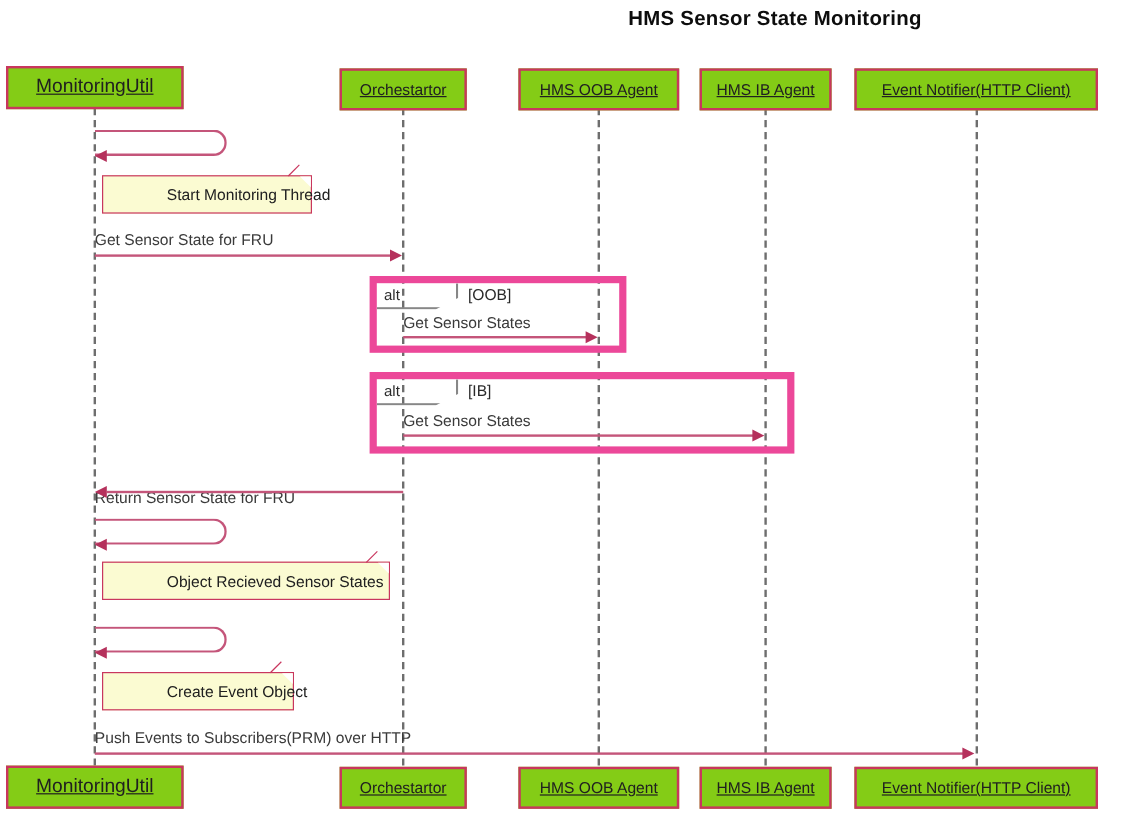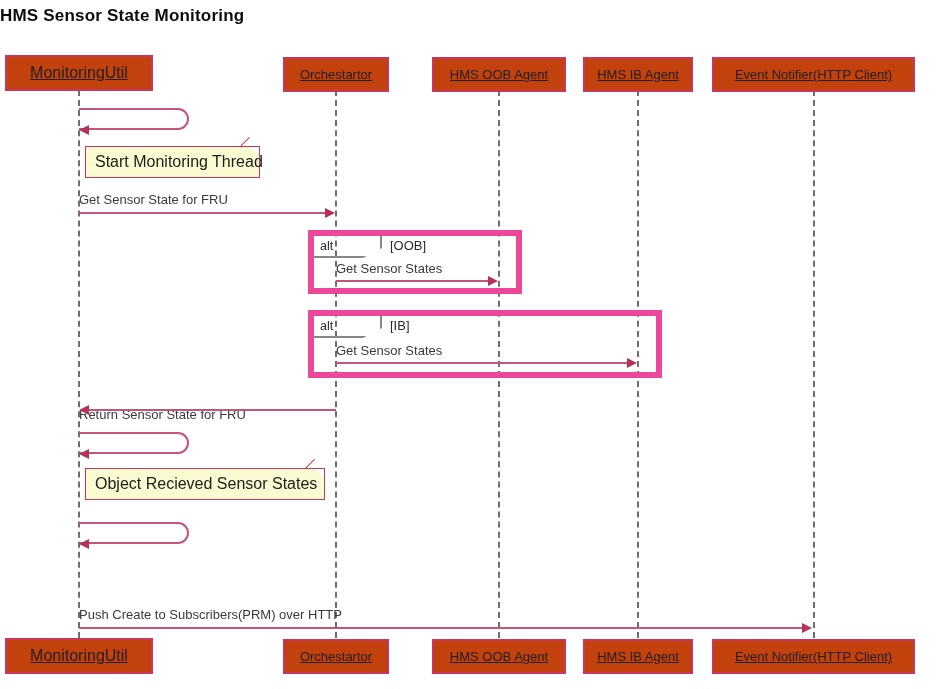--- a/index.html
+++ b/index.html
@@ -19,39 +19,39 @@
     background: #ffffff;
     overflow: hidden;
   }
 
   
   .diagram-title {
     position: absolute;
     left: 0;
     top: 6px;
     width: 768px;
-    text-align: left;
+    text-align: right;
     font-size: 17px;
     font-weight: bold;
     color: #0d0d0d;
     letter-spacing: 0.2px;
   }
 
   
   .lifeline {
     position: absolute;
     width: 0;
     border-left: 2px dashed #6e6e6e;
   }
 
   
   .participant {
     position: absolute;
     box-sizing: border-box;
-    background: #c2410c;
+    background: #84cc16;
     border: 2px solid #c9365e;
     display: flex;
     align-items: center;
     justify-content: center;
     height: 35px;
   }
   .participant .plabel {
     font-size: 13px;
     color: #202020;
     text-decoration: underline;
@@ -103,24 +103,25 @@
   .note {
     position: absolute;
     box-sizing: border-box;
     background: #fbfbd2;
     border: 1.5px solid #c9365e;
     display: flex;
     align-items: center;
     padding: 0 9px;
   }
   .note .ntext {
-    font-size: 16px;
+    font-size: 13px;
     color: #202020;
     white-space: nowrap;
     line-height: 1;
+    margin-left: 44px;
   }
   .note .fold {
     position: absolute;
     top: 0;
     right: 0;
     width: 0;
     height: 0;
     border-left: 9px solid transparent;
     border-top: 9px solid #ffffff;
   }
@@ -244,22 +245,27 @@
 
   <div class="note" style="left:85px; top:468px; width:240px; height:32px;">
     <span class="ntext">Object Recieved Sensor States</span>
     <span class="fold"></span>
     <span class="fold-edge"></span>
   </div>
 
   <div class="selfcall" style="left:79px; top:522px; width:110px; height:22px;"></div>
   <div class="arrow-head left" style="left:79px; top:539px;"></div>
 
-
-  <div class="msg-label" style="left:79px; top:607px; width:735px;">Push Create to Subscribers(PRM) over HTTP</div>
+  <div class="note" style="left:85px; top:560px; width:160px; height:32px;">
+    <span class="ntext">Create Event Object</span>
+    <span class="fold"></span>
+    <span class="fold-edge"></span>
+  </div>
+
+  <div class="msg-label" style="left:79px; top:607px; width:735px;">Push Events to Subscribers(PRM) over HTTP</div>
   <div class="msg-line" style="left:79px; top:627px; width:725px;"></div>
   <div class="arrow-head right" style="left:802px; top:623px;"></div>
 
   <div class="participant big" style="left:5px; top:638px; width:148px; height:36px;">
     <span class="plabel">MonitoringUtil</span>
   </div>
   <div class="participant" style="left:283px; top:639px; width:106px;">
     <span class="plabel">Orchestartor</span>
   </div>
   <div class="participant" style="left:432px; top:639px; width:134px;">

